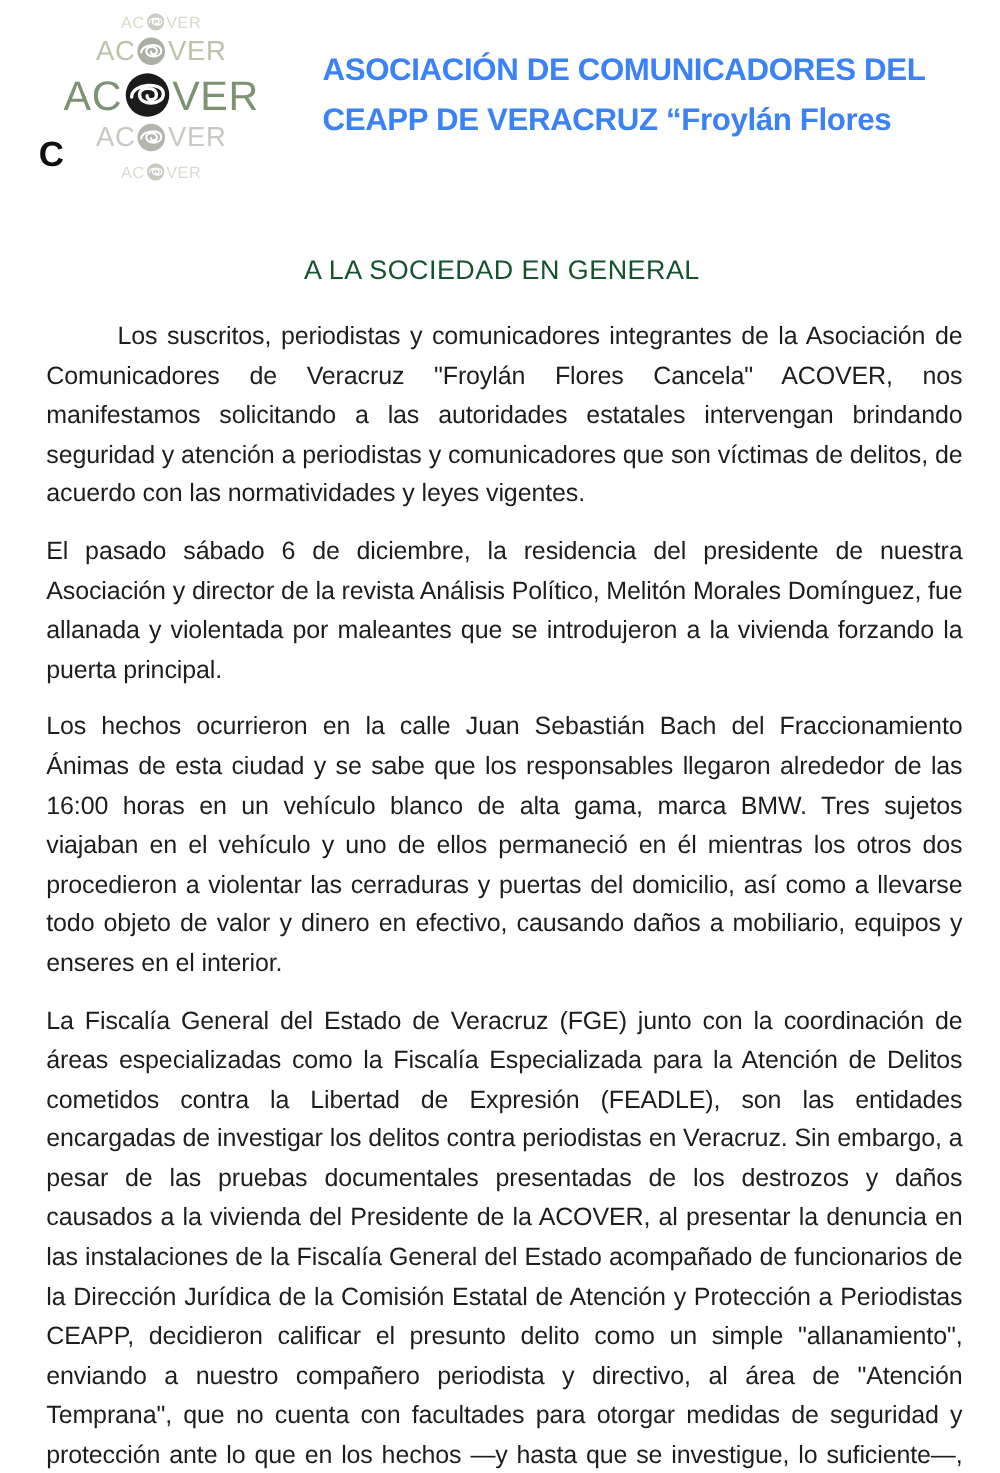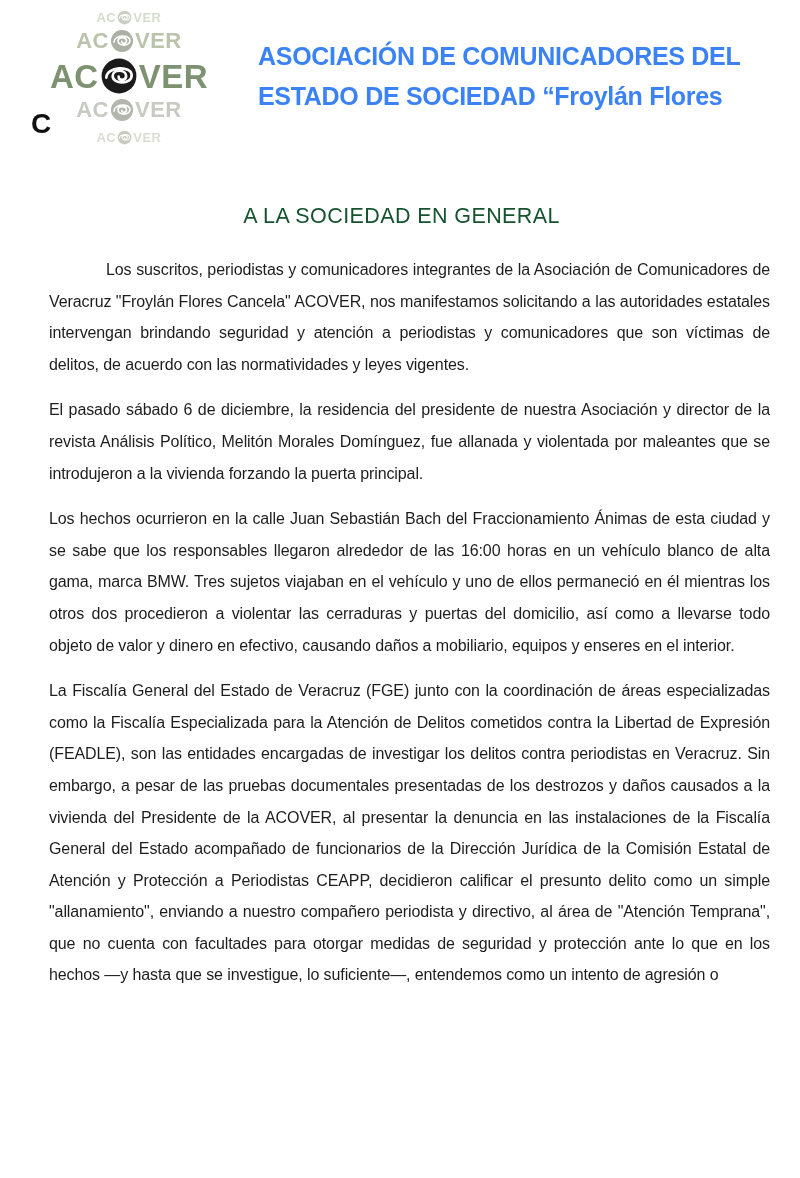--- a/index.html
+++ b/index.html
@@ -22,21 +22,21 @@
     top: 10px;
     width: 170px;
     display: flex;
     flex-direction: column;
     align-items: center;
   }
   .logo-row {
     display: flex;
     align-items: center;
     justify-content: flex-end;
-    font-weight: 700;
+    font-weight: 400;
     line-height: 1;
     letter-spacing: 0.5px;
     white-space: nowrap;
   }
   .logo-row .o-circle {
     display: inline-flex;
     align-items: center;
     justify-content: center;
     margin: 0 1px;
   }
@@ -80,22 +80,22 @@
   .doc-heading {
     margin: 42px 0 25px 0;
     text-align: center;
     font-size: 21.5px;
     font-weight: 400;
     letter-spacing: 0.4px;
     color: #14532d;
   }
 
   .doc-body p {
-    margin: 0 0 14px 16px;
-    font-size: 16px;
+    margin: 0 0 14px 4px;
+    font-size: 20px;
     line-height: 31.6px;
     text-align: justify;
     letter-spacing: -0.1px;
     color: #1d1d1d;
   }
   .doc-body p.indent-first { text-indent: 57px; }
 </style>
 </head>
 <body>
 
@@ -159,21 +159,21 @@
           </span>
           <span>VER</span>
       </div>
 
     </div>
 
     <div class="corner-c">C</div>
 
     <h1 class="org-title">
       <span>ASOCIACIÓN DE COMUNICADORES DEL</span><br>
-      <span>ESTADO DE SOCIEDAD “Froylán Flores</span>
+      <span>CEAPP DE VERACRUZ “Froylán Flores</span>
     </h1>
 
   </header>
 
   <main class="doc-body">
 
     <h2 class="doc-heading">A LA SOCIEDAD EN GENERAL</h2>
 
     <p class="indent-first">Los suscritos, periodistas y comunicadores integrantes de la Asociación de Comunicadores de Veracruz "Froylán Flores Cancela" ACOVER, nos manifestamos solicitando a las autoridades estatales intervengan brindando seguridad y atención a periodistas y comunicadores que son víctimas de delitos, de acuerdo con las normatividades y leyes vigentes.</p>
 

